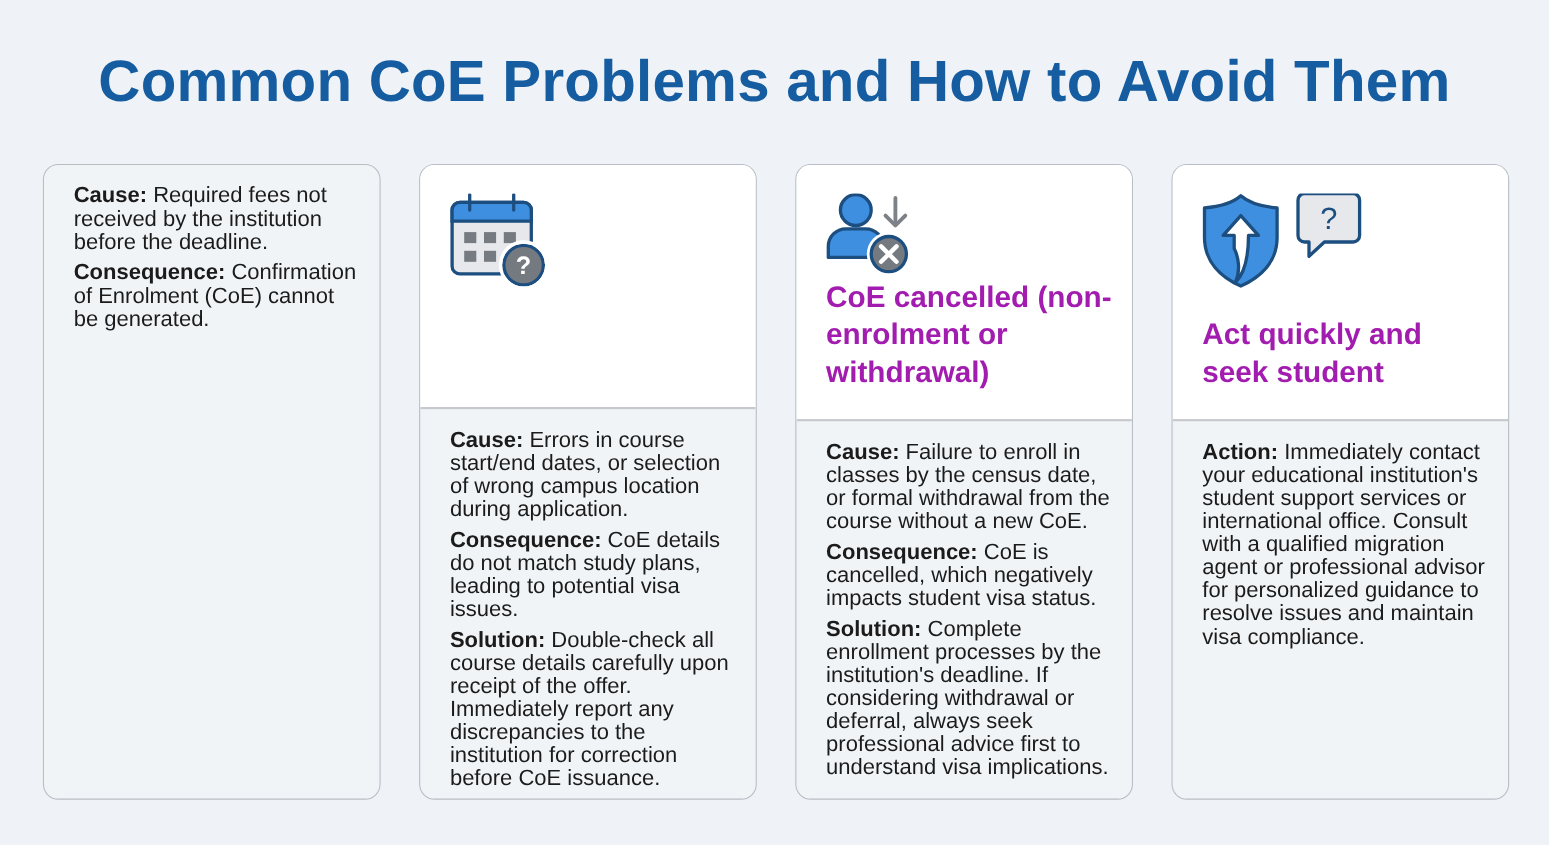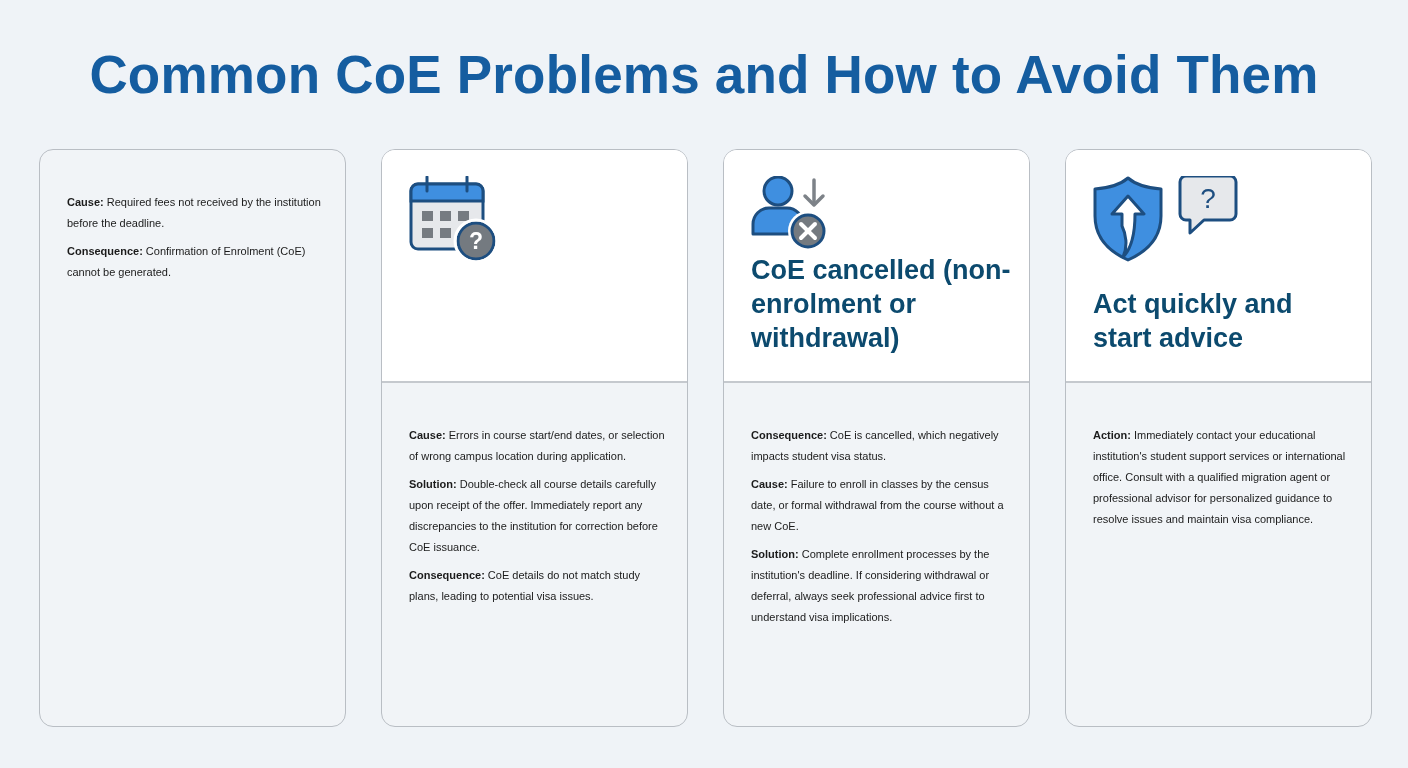--- a/index.html
+++ b/index.html
@@ -34,31 +34,30 @@
     height: 233px;
     background: #ffffff;
     border-bottom: 2px solid #c5c9ce;
     padding: 26px 26px 0 26px;
     position: relative;
   }
   .icon-wrap { height: 90px; position: relative; }
   .icon-wrap svg { display: block; }
   .card-title {
     position: absolute; left: 27px; right: 14px; bottom: 26px;
-    color: #0c4a6e;
+    color: #a21caf;
     font-weight: 700;
     font-size: 27px;
     line-height: 34px;
   }
   .card-body {
     padding: 18px 16px 0 27px;
     color: #1b1b1b;
-    font-size: 11px;
+    font-size: 20px;
     line-height: 21px;
-    margin-top: 24px;
   }
   .para { margin-bottom: 7px; }
   .para .lbl { font-weight: 700; }
 </style>
 </head>
 <body>
 
 <div class="page">
   <h1 class="page-title">Common CoE Problems and How to Avoid Them</h1>
 
@@ -85,59 +84,59 @@
             <rect x="14" y="52" width="11" height="10" fill="#767b81"></rect>
             <rect x="32" y="52" width="11" height="10" fill="#767b81"></rect>
             <circle cx="68" cy="65" r="18" fill="#747a80" stroke="#1d4e80" stroke-width="3"></circle>
             <circle cx="68" cy="65" r="21" fill="none" stroke="#ffffff" stroke-width="3"></circle>
             <text x="68" y="73" text-anchor="middle" font-size="23" font-weight="700" fill="#ffffff" font-family="Liberation Sans, sans-serif">?</text>
           </svg>
         </div>
       </div>
       <div class="card-body">
         <p class="para"><span class="lbl">Cause:</span><span> Errors in course start/end dates, or selection of wrong campus location during application.</span></p>
+        <p class="para"><span class="lbl">Consequence:</span><span> CoE details do not match study plans, leading to potential visa issues.</span></p>
         <p class="para"><span class="lbl">Solution:</span><span> Double-check all course details carefully upon receipt of the offer. Immediately report any discrepancies to the institution for correction before CoE issuance.</span></p>
-        <p class="para"><span class="lbl">Consequence:</span><span> CoE details do not match study plans, leading to potential visa issues.</span></p>
       </div>
     </div>
 
     <div class="card">
       <div class="card-head">
         <div class="icon-wrap">
           <svg width="100" height="80" viewBox="0 0 100 80">
             <circle cx="28" cy="15" r="14" fill="#3f8fe0" stroke="#1d4e80" stroke-width="3"></circle>
             <path d="M3 58 v-10 a16 16 0 0 1 16 -16 h18 a16 16 0 0 1 16 16 v10 z" fill="#3f8fe0" stroke="#1d4e80" stroke-width="3" stroke-linejoin="round"></path>
             <line x1="64" y1="4" x2="64" y2="28" stroke="#7d8288" stroke-width="3.5" stroke-linecap="round"></line>
             <path d="M55 20 L64 29 L73 20" fill="none" stroke="#7d8288" stroke-width="3.5" stroke-linecap="round" stroke-linejoin="round"></path>
             <circle cx="58" cy="55" r="20" fill="#ffffff"></circle>
             <circle cx="58" cy="55" r="16" fill="#747a80" stroke="#1d4e80" stroke-width="3"></circle>
             <line x1="51" y1="48" x2="65" y2="62" stroke="#ffffff" stroke-width="4" stroke-linecap="round"></line>
             <line x1="65" y1="48" x2="51" y2="62" stroke="#ffffff" stroke-width="4" stroke-linecap="round"></line>
           </svg>
         </div>
         <div class="card-title">CoE cancelled (non-enrolment or withdrawal)</div>
       </div>
       <div class="card-body">
+        <p class="para"><span class="lbl">Cause:</span><span> Failure to enroll in classes by the census date, or formal withdrawal from the course without a new CoE.</span></p>
         <p class="para"><span class="lbl">Consequence:</span><span> CoE is cancelled, which negatively impacts student visa status.</span></p>
-        <p class="para"><span class="lbl">Cause:</span><span> Failure to enroll in classes by the census date, or formal withdrawal from the course without a new CoE.</span></p>
         <p class="para"><span class="lbl">Solution:</span><span> Complete enrollment processes by the institution's deadline. If considering withdrawal or deferral, always seek professional advice first to understand visa implications.</span></p>
       </div>
     </div>
 
     <div class="card">
       <div class="card-head">
         <div class="icon-wrap">
           <svg width="150" height="90" viewBox="0 0 150 90">
             <path d="M36 2 C28 9 16 12 3 13 V40 C3 62 18 76 36 84 C54 76 69 62 69 40 V13 C56 12 44 9 36 2 Z" fill="#3f8fe0" stroke="#1d4e80" stroke-width="3" stroke-linejoin="round"></path>
             <path d="M36 20 L52 38 L43 38 C43 58 40 72 31 81 C36 70 34 58 30 50 V38 H20 Z" fill="#ffffff" stroke="#1d4e80" stroke-width="3" stroke-linejoin="round"></path>
             <path d="M94 0 h44 a6 6 0 0 1 6 6 v32 a6 6 0 0 1 -6 6 h-26 l-14 13 v-13 h-4 a6 6 0 0 1 -6 -6 v-32 a6 6 0 0 1 6 -6 z" fill="#e6e8eb" stroke="#1d4e80" stroke-width="3" stroke-linejoin="round"></path>
             <text x="116" y="32" text-anchor="middle" font-size="28" font-weight="400" fill="#1d4e80" font-family="Liberation Sans, sans-serif">?</text>
           </svg>
         </div>
-        <div class="card-title">Act quickly and start advice</div>
+        <div class="card-title">Act quickly and seek student</div>
       </div>
       <div class="card-body">
         <p class="para"><span class="lbl">Action:</span><span> Immediately contact your educational institution's student support services or international office. Consult with a qualified migration agent or professional advisor for personalized guidance to resolve issues and maintain visa compliance.</span></p>
       </div>
     </div>
 
   </div>
 </div>
 
 </body></html>

